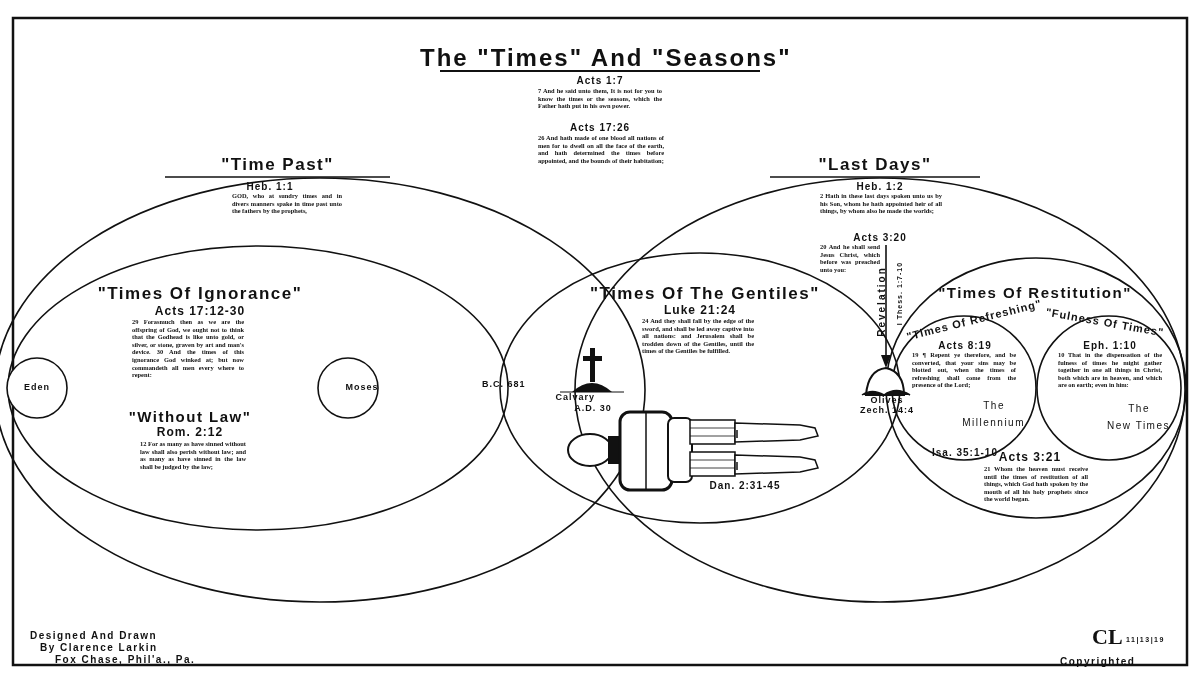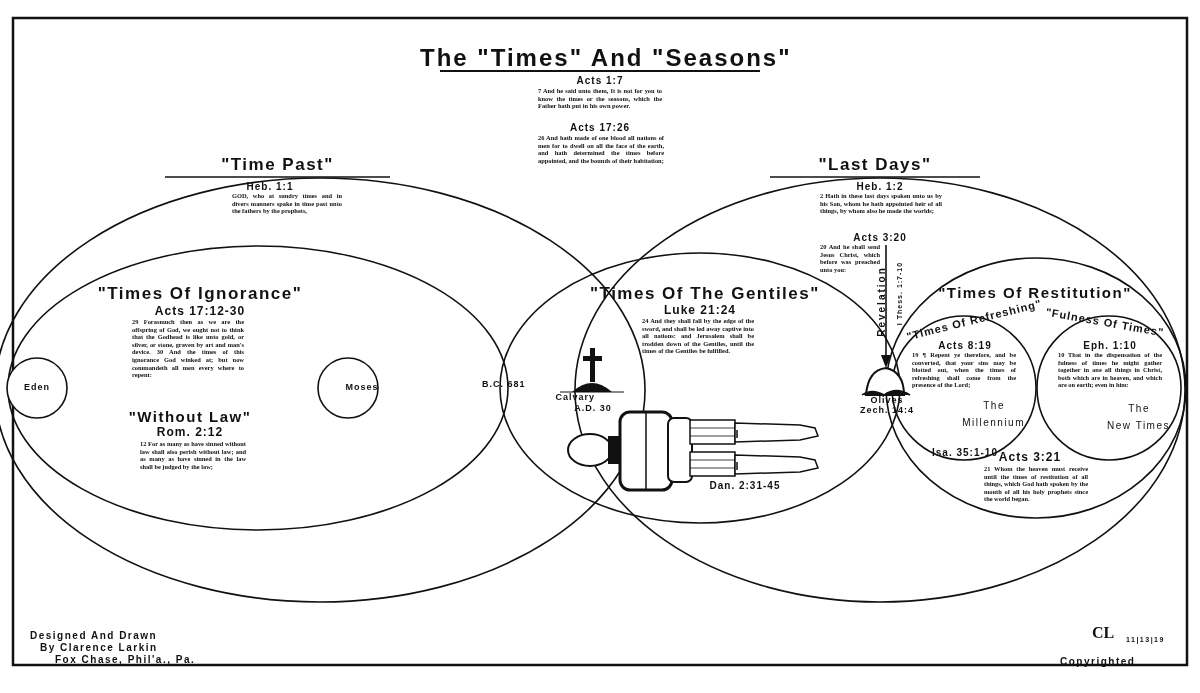--- a/index.html
+++ b/index.html
@@ -136,17 +136,17 @@
   <div class="abs small" style="left:565px;top:403px;width:56px;text-align:center;">A.D. 30</div>
   <div class="abs small" style="left:862px;top:395px;width:50px;text-align:center;">Olives</div>
   <div class="abs small" style="left:857px;top:405px;width:60px;text-align:center;">Zech. 14:4</div>
   <div class="abs small" style="left:826px;top:296px;width:110px;text-align:center;transform:rotate(-90deg);font-size:10px;letter-spacing:2px;">Revelation</div>
   <div class="abs small" style="left:854px;top:290px;width:90px;text-align:center;transform:rotate(-90deg);font-size:7px;">I Thess. 1:7-10</div>
   <div class="abs ref" style="left:695px;top:480px;width:100px;">Dan. 2:31-45</div>
 
   <div class="abs footer" style="left:30px;top:630px;">Designed And Drawn</div>
   <div class="abs footer" style="left:40px;top:642px;">By Clarence Larkin</div>
   <div class="abs footer" style="left:55px;top:654px;text-align:right;">Fox Chase, Phil'a., Pa.</div>
-  <div class="abs" style="left:1092px;top:624px;font-family:'Liberation Serif',serif;font-weight:bold;font-size:16px;">CL</div>
+  <div class="abs" style="left:1092px;top:624px;font-family:'Liberation Serif',serif;font-weight:bold;font-size:22px;">CL</div>
   <div class="abs footer" style="left:1126px;top:634px;font-size:7px;">11|13|19</div>
   <div class="abs footer" style="left:1060px;top:656px;">Copyrighted</div>
 
 </div>
 
 </body></html>

